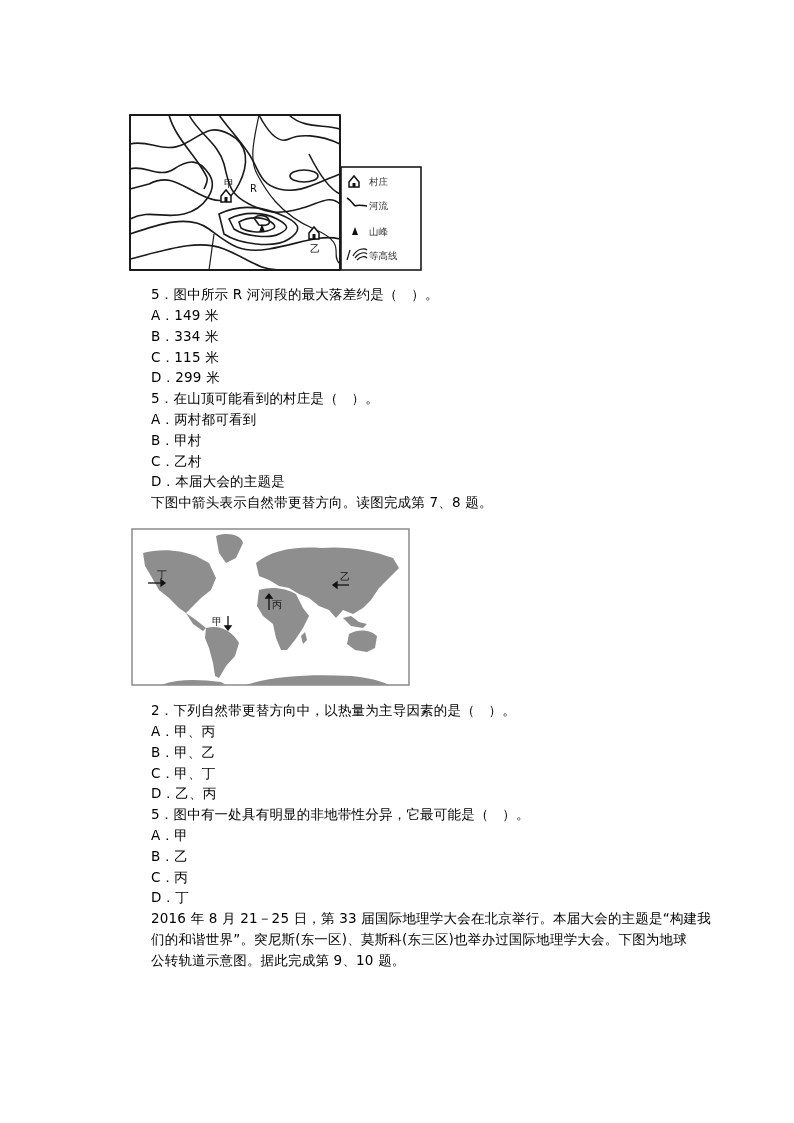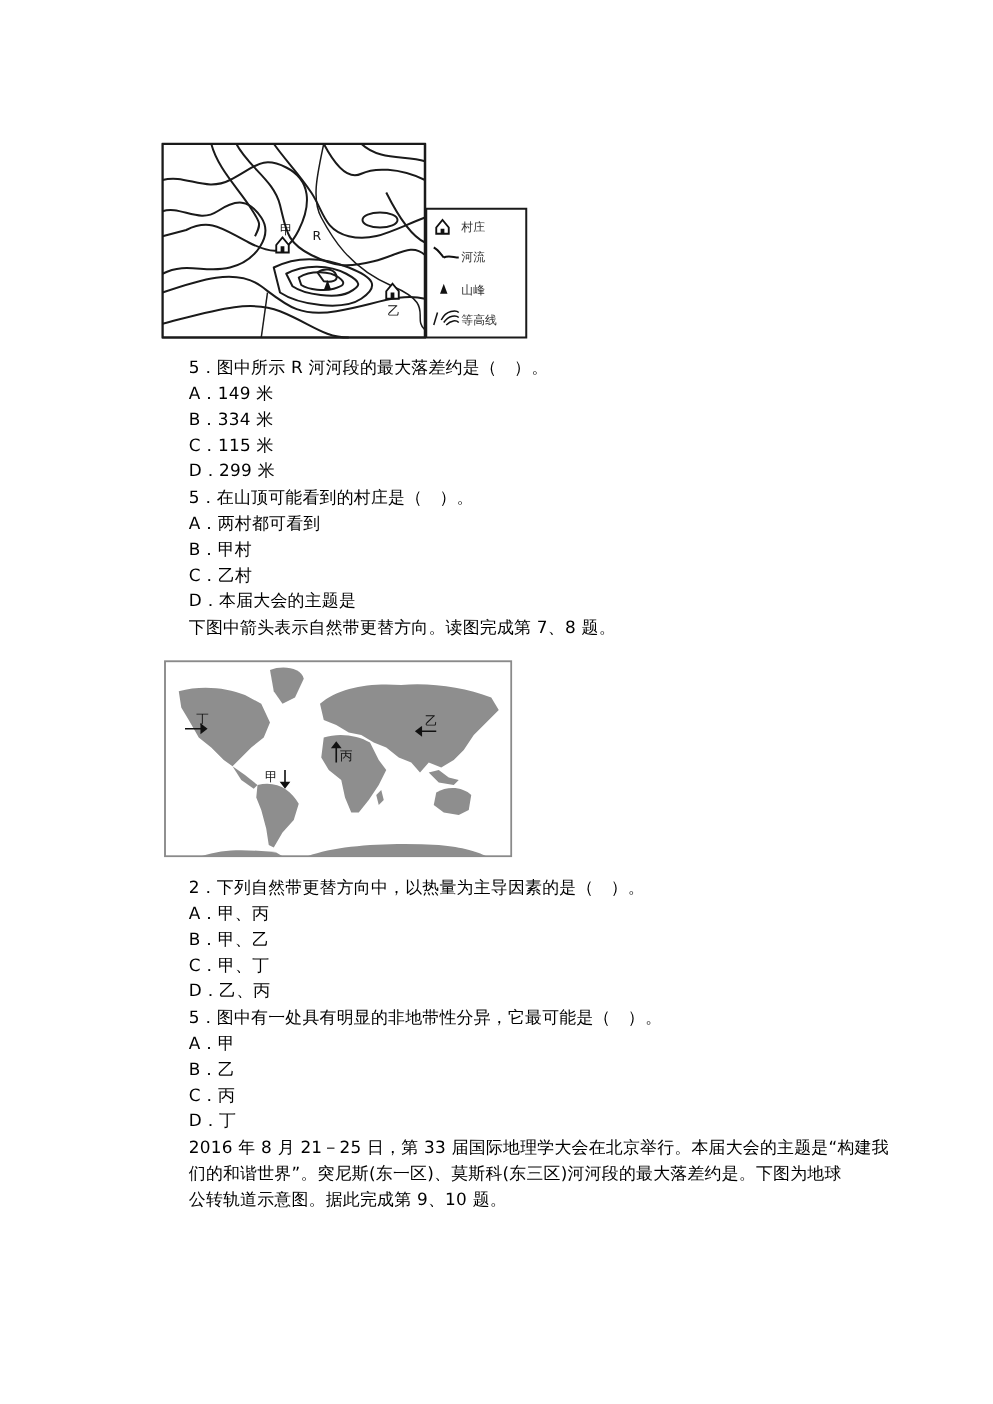--- a/index.html
+++ b/index.html
@@ -144,14 +144,14 @@
 <div class="line" style="top:742px">B．甲、乙</div>
 <div class="line" style="top:763px">C．甲、丁</div>
 <div class="line" style="top:783px">D．乙、丙</div>
 <div class="line" style="top:804px">5．图中有一处具有明显的非地带性分异，它最可能是（　）。</div>
 <div class="line" style="top:825px">A．甲</div>
 <div class="line" style="top:846px">B．乙</div>
 <div class="line" style="top:867px">C．丙</div>
 <div class="line" style="top:887px">D．丁</div>
 
 <div class="line" style="top:908px">2016 年 8 月 21－25 日，第 33 届国际地理学大会在北京举行。本届大会的主题是“构建我</div>
-<div class="line" style="top:929px">们的和谐世界”。突尼斯(东一区)、莫斯科(东三区)河河段的最大落差约是。下图为地球</div>
+<div class="line" style="top:929px">们的和谐世界”。突尼斯(东一区)、莫斯科(东三区)也举办过国际地理学大会。下图为地球</div>
 <div class="line" style="top:950px">公转轨道示意图。据此完成第 9、10 题。</div>
 
 </body></html>

